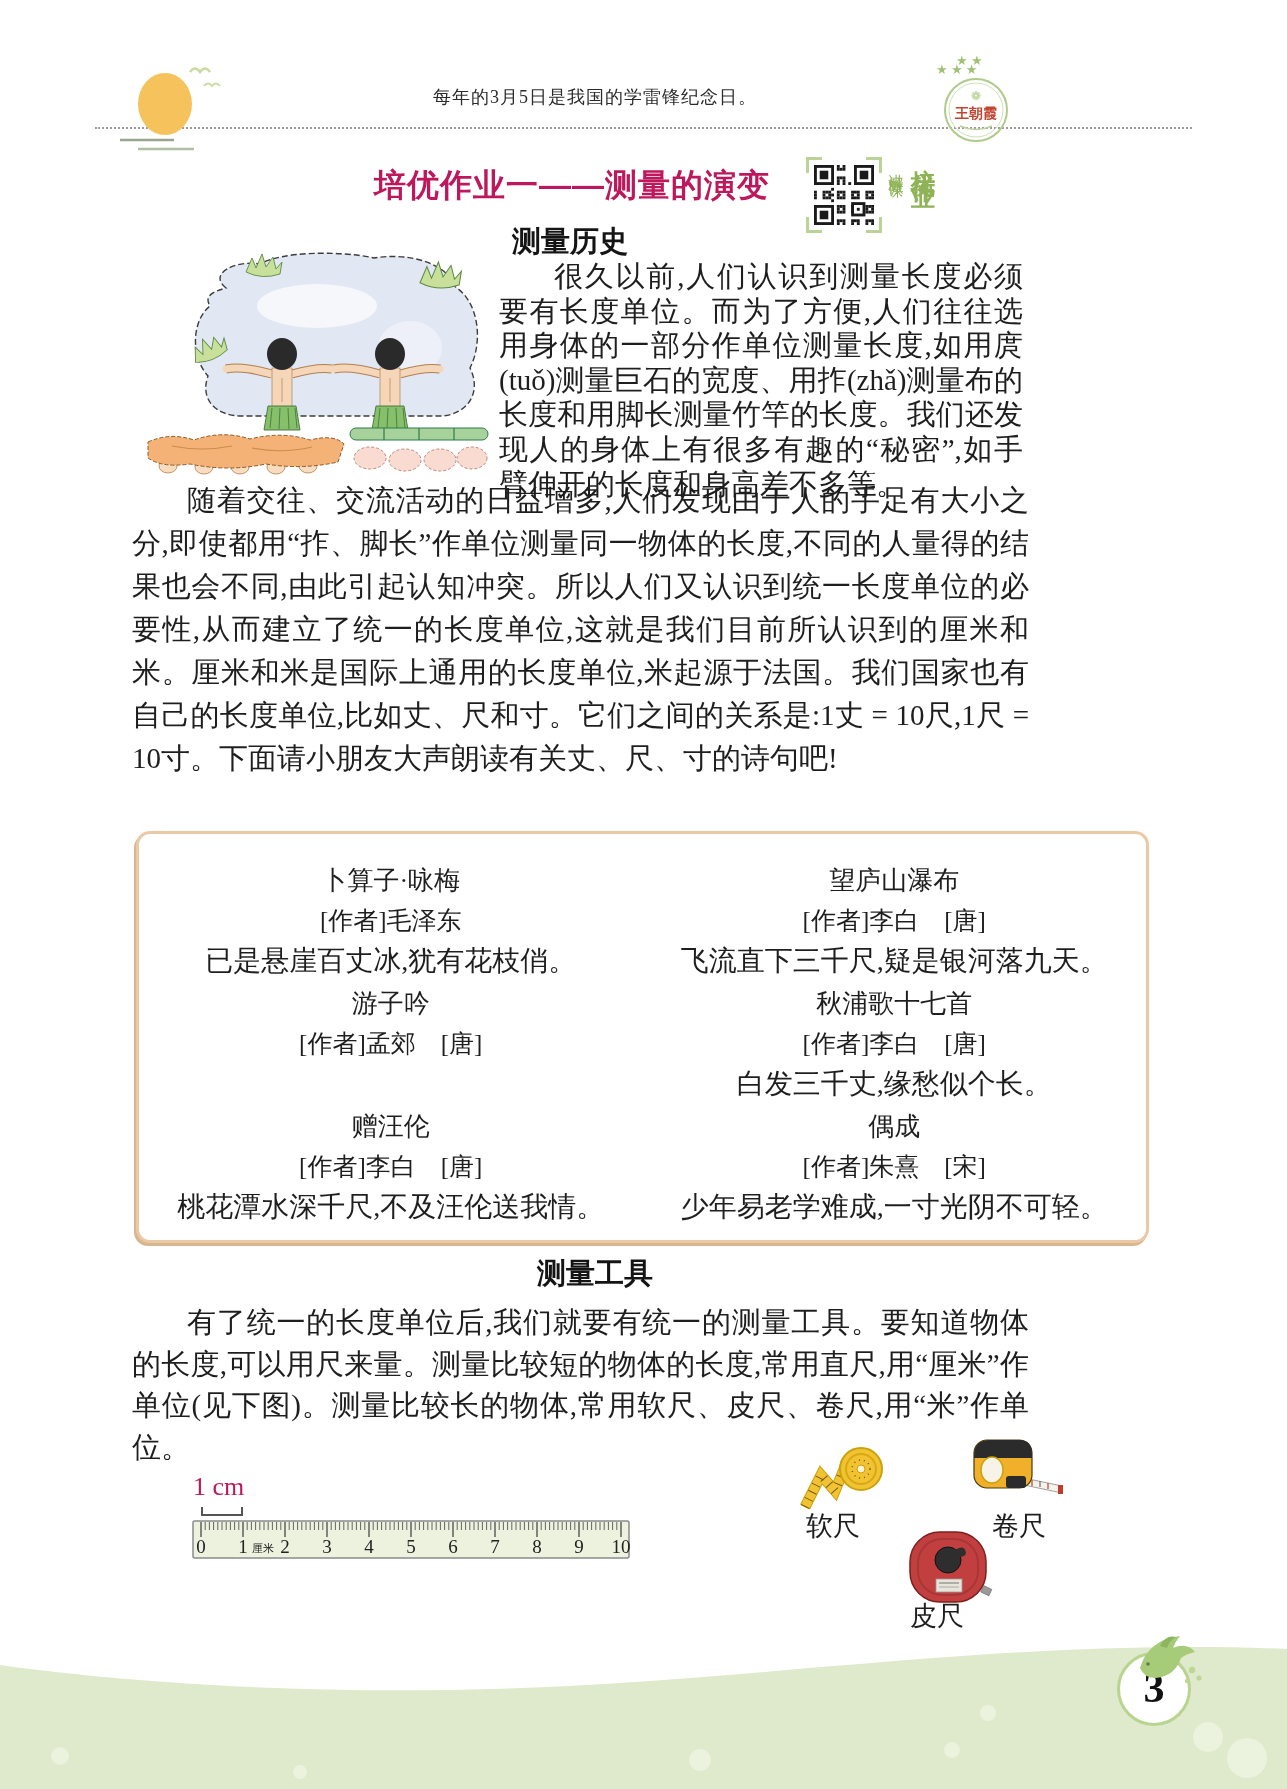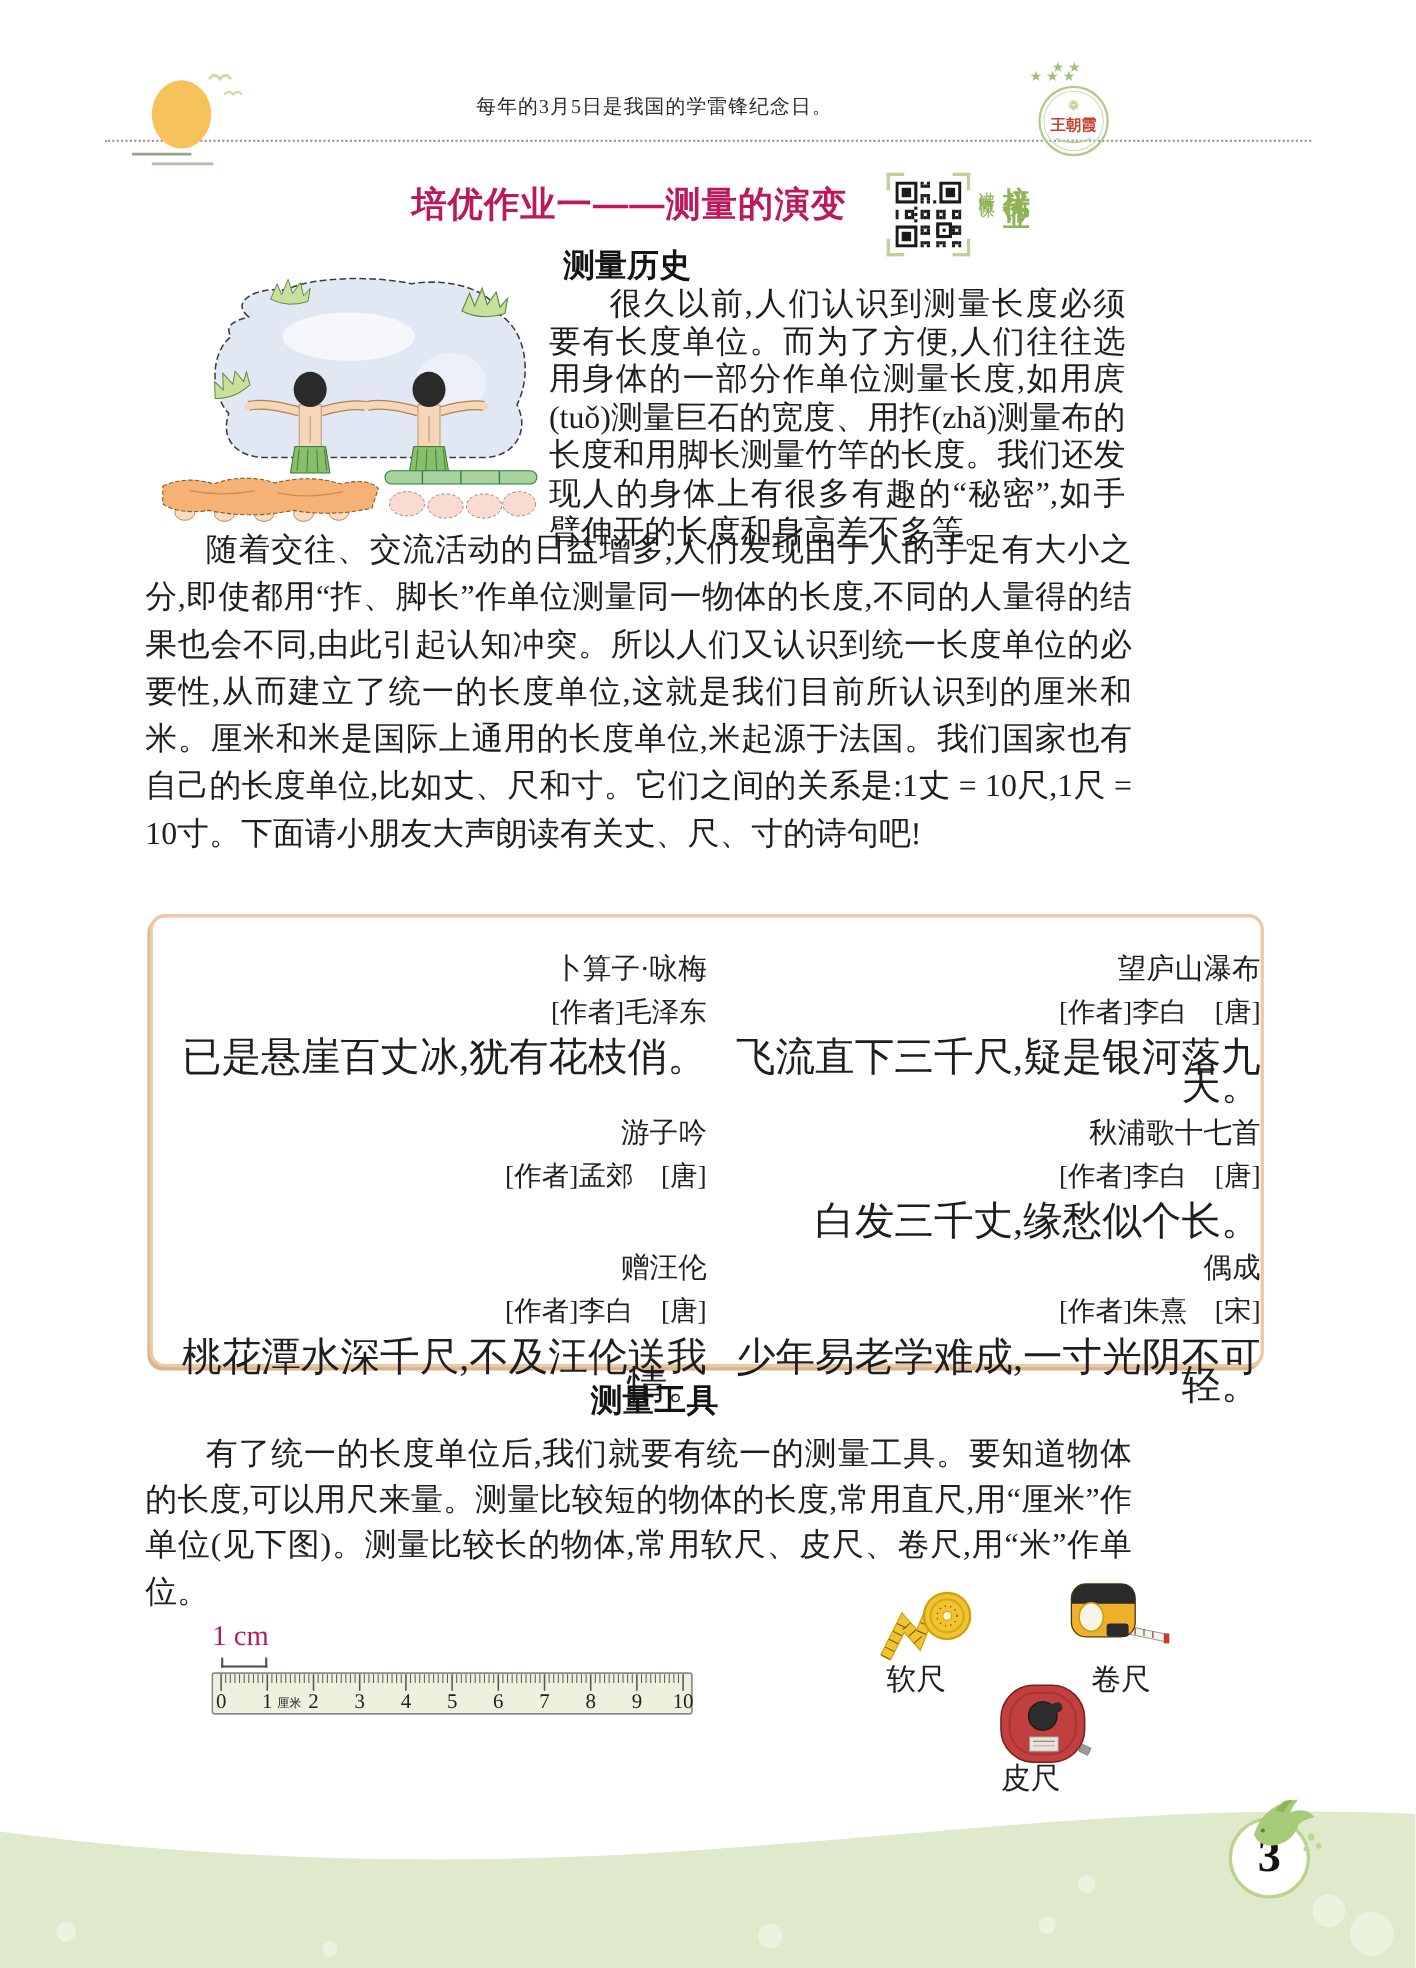--- a/index.html
+++ b/index.html
@@ -29,24 +29,24 @@
   .h2-history{left:512px;top:222px}
   .h2-tools{left:537px;top:1254px}
 
   .para{font-size:29px;color:#1e1e1e;text-align:justify;text-indent:55px}
   .para1{left:499px;top:259px;width:524px;line-height:34.6px}
   .para2{left:132px;top:479px;width:897px;line-height:43px}
   .para3{left:132px;top:1302px;width:897px;line-height:41.5px}
 
   .poems-box{left:136px;top:831px;width:1013px;height:412px;border:3px solid #ecc9a5;border-radius:14px;background:#fff;box-shadow:-2px 3px 0 0 #d9b691}
   .poems-grid{display:grid;grid-template-columns:1fr 1fr;padding-top:34px}
-  .poem{text-align:right;margin-bottom:17px;color:#1e1e1e}
+  .poem{text-align:center;margin-bottom:17px;color:#1e1e1e}
   .poem-title{font-size:26px;line-height:26px;margin-bottom:14px}
   .poem-author{font-size:25px;line-height:25px;margin-bottom:15px}
-  .poem-verse{font-size:36px;line-height:26px}
+  .poem-verse{font-size:28px;line-height:26px}
 
   .ruler-scale-label{left:193px;top:1472px;font-size:26px;color:#be185d}
   .ruler-bracket{left:201px;top:1507px;width:42px;height:9px;border-left:2px solid #555;border-right:2px solid #555;border-bottom:2px solid #555}
   .ruler-num{font-family:"Liberation Serif","DejaVu Serif",serif;font-size:19px;fill:#222}
   .ruler-unit{font-family:"Liberation Serif","DejaVu Serif",serif;font-size:11px;fill:#222}
 
   .tool-label{font-size:27px;color:#1e1e1e;text-align:left;width:92px}
   .lbl-soft{left:806px;top:1508px}
   .lbl-tape{left:992px;top:1508px}
   .lbl-leather{left:910px;top:1598px}

